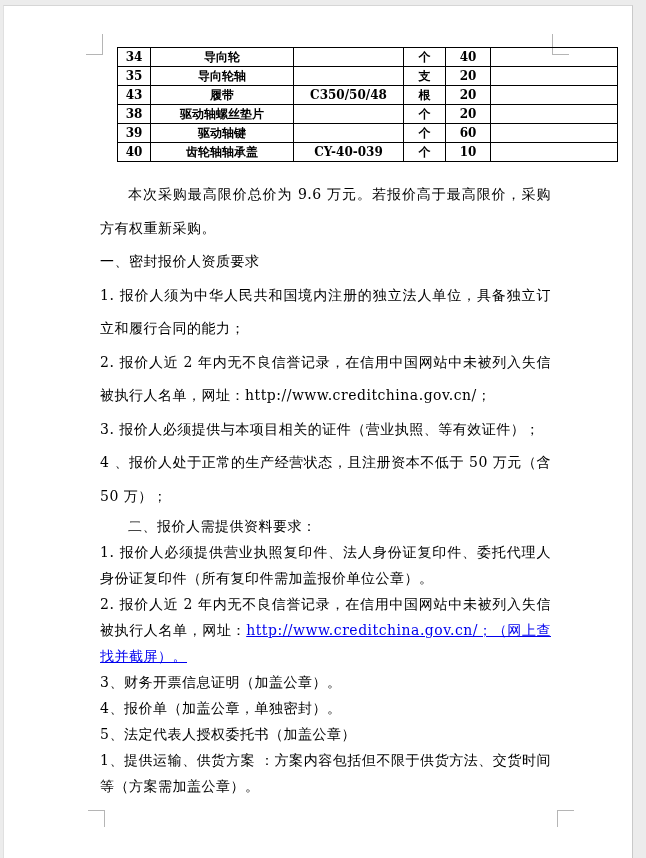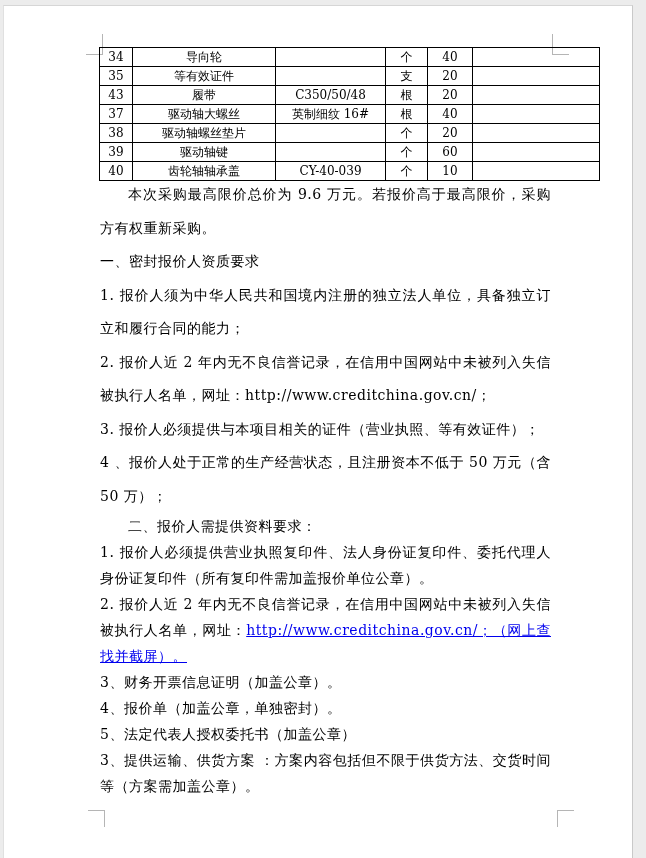--- a/index.html
+++ b/index.html
@@ -22,24 +22,25 @@
   }
   
   .crop { position: absolute; width: 17px; box-sizing: border-box; }
   .crop-tl { left: 82px;  top: 28px;  height: 21px; border-right: 1px solid #b5b5b5; border-bottom: 1px solid #b5b5b5; }
   .crop-tr { left: 548px; top: 28px;  height: 21px; border-left: 1px solid #b5b5b5;  border-bottom: 1px solid #b5b5b5; }
   .crop-bl { left: 84px;  top: 804px; height: 17px; border-right: 1px solid #b5b5b5; border-top: 1px solid #b5b5b5; }
   .crop-br { left: 553px; top: 804px; height: 17px; border-left: 1px solid #b5b5b5;  border-top: 1px solid #b5b5b5; }
 
   table.parts {
     position: absolute;
-    left: 99px; top: 47px;
+    left: 117px; top: 47px;
     width: 501px;
     border-collapse: collapse;
     table-layout: fixed;
+    font-weight: bold;
   }
   table.parts td {
     border: 1px solid #000;
     height: 18px;
     font-size: 12px;
     line-height: 18px;
     text-align: center;
     vertical-align: middle;
     padding: 0;
     overflow: hidden;
@@ -83,40 +84,32 @@
     <tr>
       <td>34</td>
       <td>导向轮</td>
       <td></td>
       <td>个</td>
       <td>40</td>
       <td></td>
     </tr>
     <tr>
       <td>35</td>
-      <td>等有效证件</td>
+      <td>导向轮轴</td>
       <td></td>
       <td>支</td>
       <td>20</td>
       <td></td>
     </tr>
     <tr>
       <td>43</td>
       <td>履带</td>
       <td>C350/50/48</td>
       <td>根</td>
       <td>20</td>
-      <td></td>
-    </tr>
-    <tr>
-      <td>37</td>
-      <td>驱动轴大螺丝</td>
-      <td>英制细纹 16#</td>
-      <td>根</td>
-      <td>40</td>
       <td></td>
     </tr>
     <tr>
       <td>38</td>
       <td>驱动轴螺丝垫片</td>
       <td></td>
       <td>个</td>
       <td>20</td>
       <td></td>
     </tr>
@@ -146,14 +139,14 @@
   <p class="secA">2. 报价人近 2 年内无不良信誉记录，在信用中国网站中未被列入失信被执行人名单，网址：http://www.creditchina.gov.cn/；</p>
   <p class="secA">3. 报价人必须提供与本项目相关的证件（营业执照、等有效证件）；</p>
   <p class="secA">4 、报价人处于正常的生产经营状态，且注册资本不低于 50 万元（含 50 万）；</p>
 
   <p class="secB indent bold">二、报价人需提供资料要求：</p>
   <p class="secB">1. 报价人必须提供营业执照复印件、法人身份证复印件、委托代理人身份证复印件（所有复印件需加盖报价单位公章）。</p>
   <p class="secB"><span>2. 报价人近 2 年内无不良信誉记录，在信用中国网站中未被列入失信被执行人名单，网址：</span><a class="doclink">http://www.creditchina.gov.cn/；（网上查找并截屏）。</a></p>
   <p class="secB">3、财务开票信息证明（加盖公章）。</p>
   <p class="secB">4、报价单（加盖公章，单独密封）。</p>
   <p class="secB">5、法定代表人授权委托书（加盖公章）</p>
-  <p class="secB">3、提供运输、供货方案 ：方案内容包括但不限于供货方法、交货时间等（方案需加盖公章）。</p>
+  <p class="secB">1、提供运输、供货方案 ：方案内容包括但不限于供货方法、交货时间等（方案需加盖公章）。</p>
 </div>
 
 </body></html>

